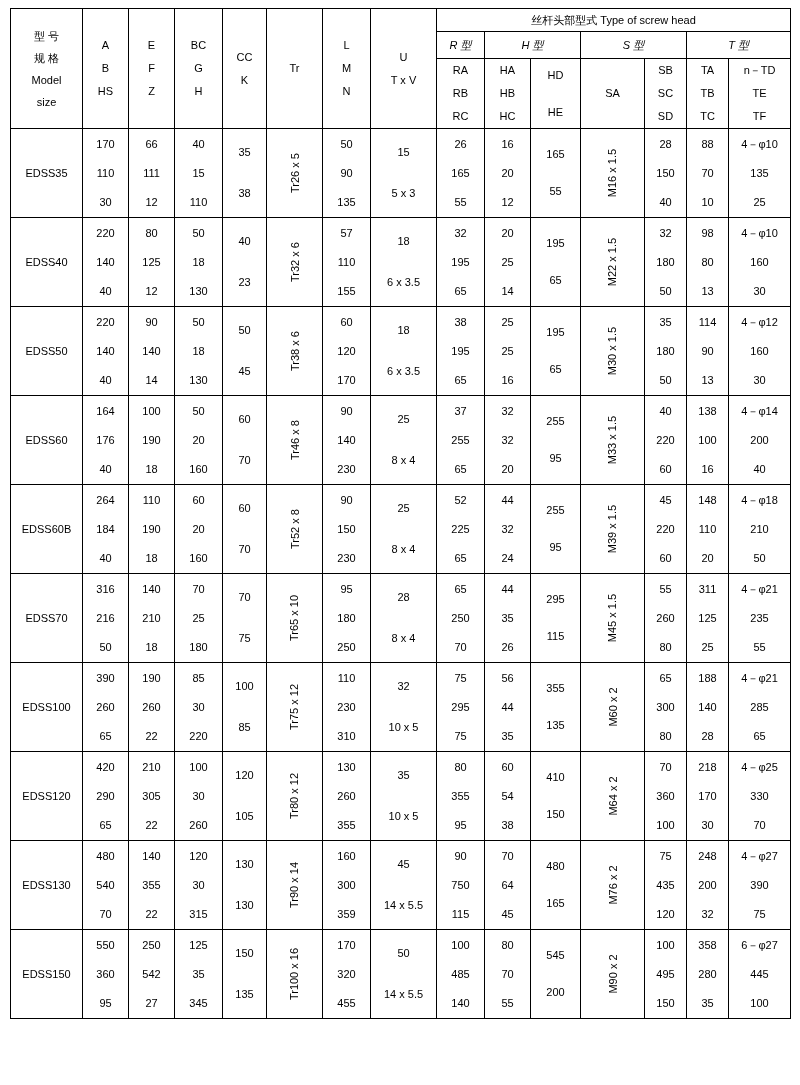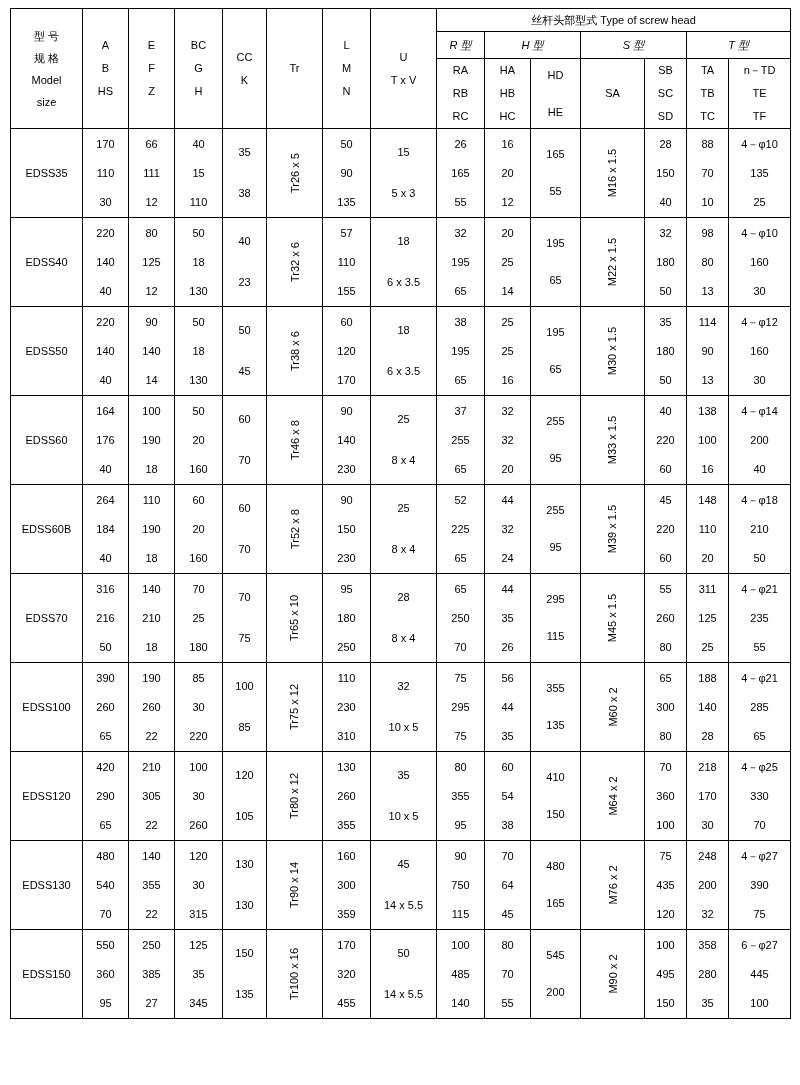--- a/index.html
+++ b/index.html
@@ -770,21 +770,21 @@
 
       <tr>
         <td class="name">EDSS150</td>
         <td class="triple">
           <div>550</div>
           <div>360</div>
           <div>95</div>
         </td>
         <td class="triple">
           <div>250</div>
-          <div>385</div>
+          <div>542</div>
           <div>27</div>
         </td>
         <td class="triple">
           <div>125</div>
           <div>35</div>
           <div>345</div>
         </td>
         <td class="duo">
           <div class="a">150</div>
           <div class="b">135</div>

